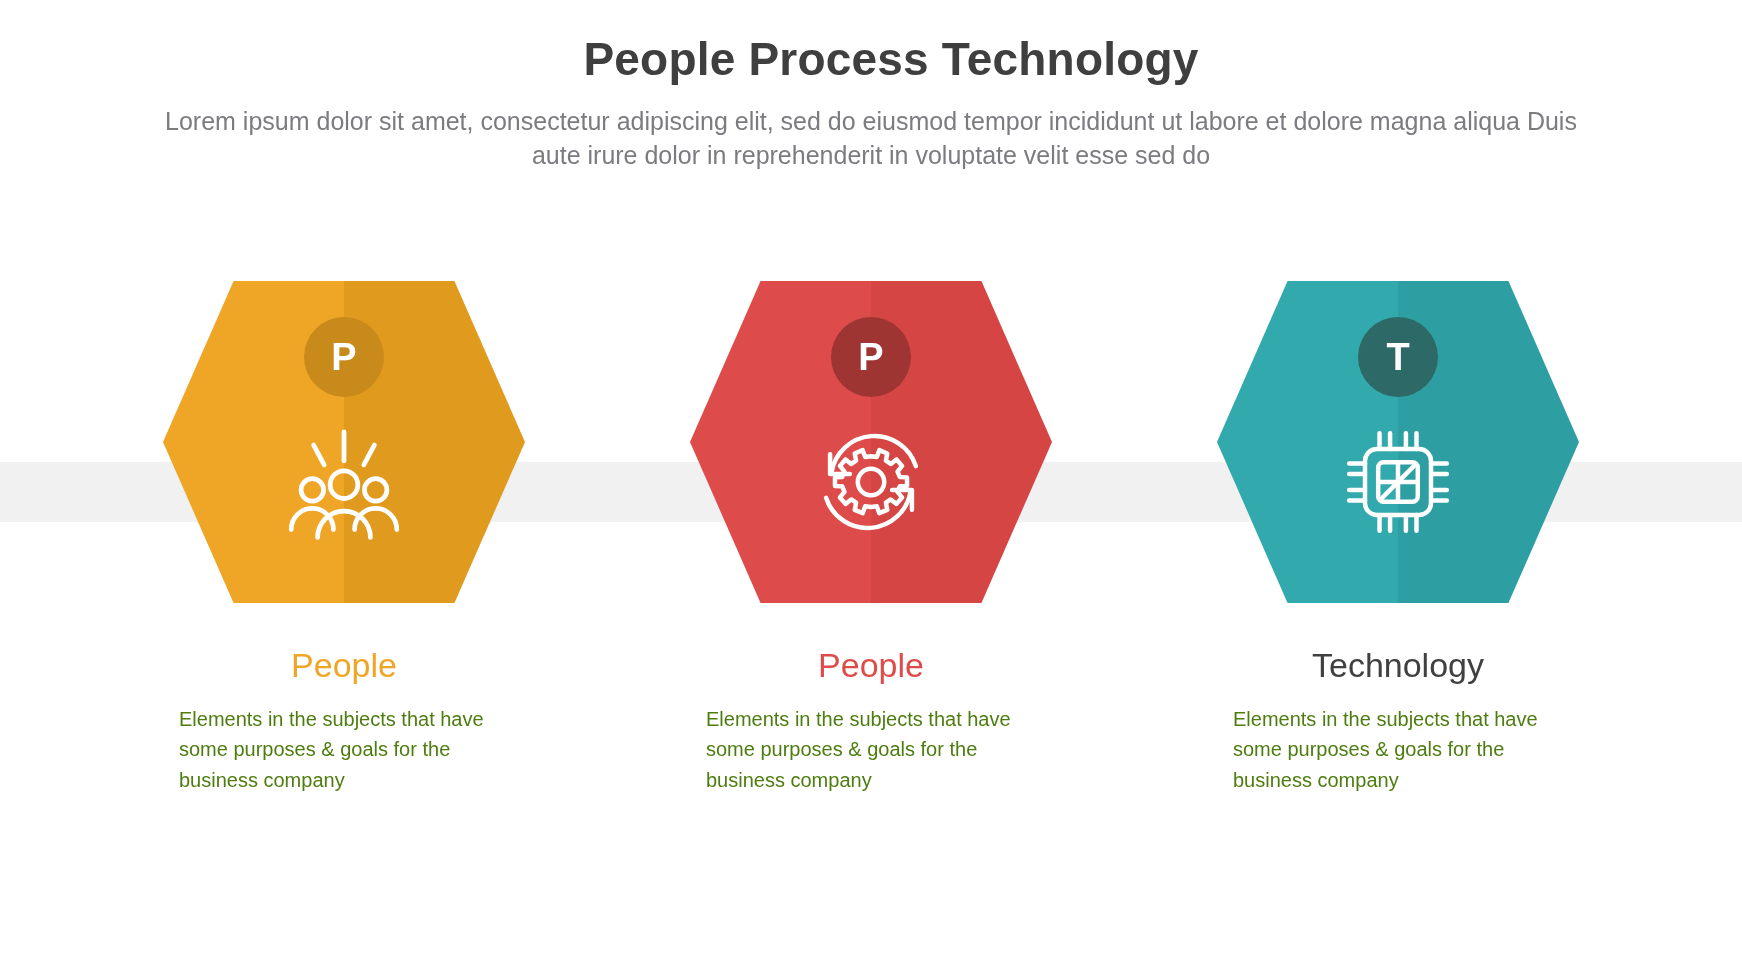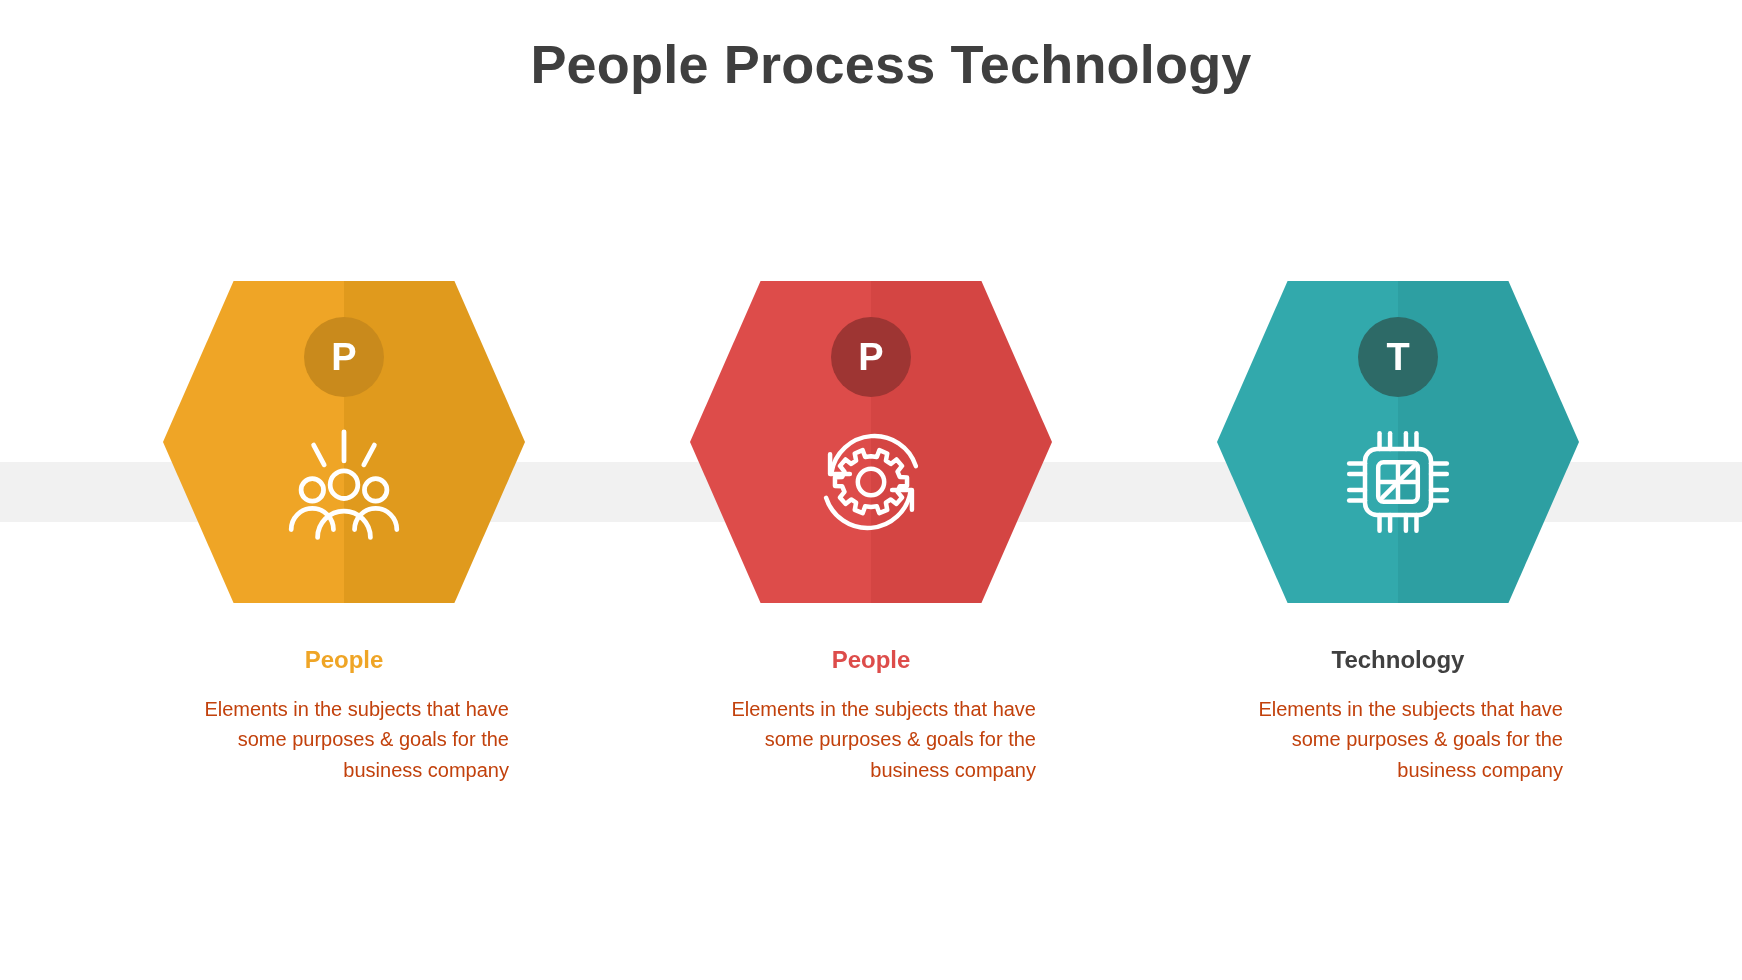--- a/index.html
+++ b/index.html
@@ -19,21 +19,21 @@
 
   
   .header {
     position: absolute;
     top: 34px;
     left: 0;
     width: 1742px;
     text-align: center;
   }
   .title {
-    font-size: 54px;
+    font-size: 46px;
     font-weight: bold;
     color: #3f3f3f;
     letter-spacing: 0.2px;
     line-height: 1.12;
     padding-left: 40px;
   }
   .subtitle {
     margin: 18px auto 0;
     width: 1420px;
     font-size: 25px;
@@ -111,40 +111,41 @@
     height: 132px;
     display: flex;
     align-items: center;
     justify-content: center;
   }
   .icon-slot svg { display: block; width: 100%; height: 100%; }
 
   
   .item-title {
     margin-top: 45px;
-    font-size: 24px;
-    font-weight: bold;
+    font-size: 34px;
+    font-weight: normal;
     line-height: 1;
   }
   .item-desc {
     margin-top: 22px;
     width: 330px;
-    text-align: right;
+    text-align: left;
     font-size: 20px;
-    color: #c2410c;
+    color: #4d7c0f;
     line-height: 1.52;
   }
 </style>
 </head>
 <body>
 
 <div class="canvas">
 
   <div class="header">
     <div class="title">People Process Technology</div>
+    <div class="subtitle">Lorem ipsum dolor sit amet, consectetur adipiscing elit, sed do eiusmod tempor incididunt ut labore et dolore magna aliqua Duis aute irure dolor in reprehenderit in voluptate velit esse sed do</div>
   </div>
 
   <div class="band"></div>
 
   <div class="row">
 
     <div class="col">
       <div class="hex-wrap">
         <div class="hex">
           <div class="half-l" style="background:#efa526"></div>

